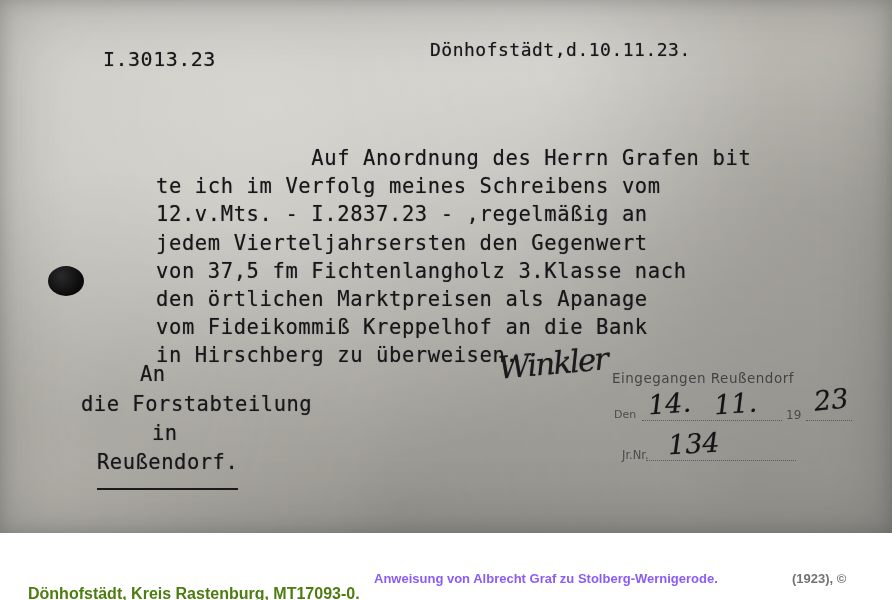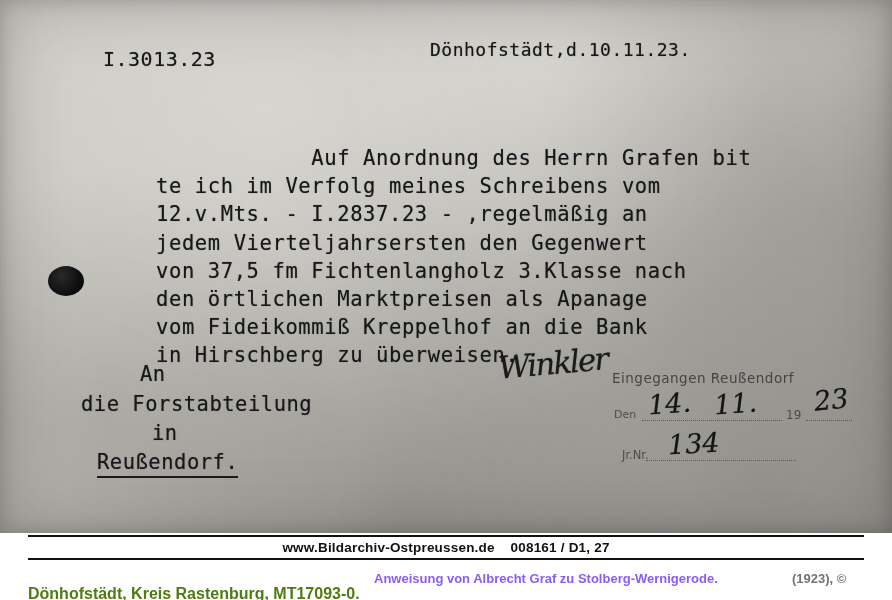--- a/index.html
+++ b/index.html
@@ -109,21 +109,21 @@
   #addr-in {
     left: 152px;
     top: 421px;
     font-size: 20.5px;
   }
   #addr-place {
     left: 97px;
     top: 450px;
     font-size: 20.5px;
     border-bottom: 2px solid #1b1b1e;
-    padding-bottom: 2px;
+    padding-bottom: 14px;
   }
 
   
   #punch-hole {
     position: absolute;
     left: 48px;
     top: 266px;
     width: 36px;
     height: 30px;
     border-radius: 50%;
@@ -312,25 +312,20 @@
       <div class="dotline" style="left:40px; top:90px; width:150px;"></div>
 
       <div class="hw" id="hw-day">14.</div>
       <div class="hw" id="hw-mon">11.</div>
       <div class="hw" id="hw-year">23</div>
       <div class="hw" id="hw-num">134</div>
     </div>
 
   </div>
 
-  <div id="caption-bar">
-    <div class="rule" id="rule-top"></div>
-    <div id="archive-line">www.Bildarchiv-Ostpreussen.de    008161 / D1, 27</div>
-    <div class="rule" id="rule-bottom"></div>
-  </div>
 
   <div id="footer">
     <div class="f-left">Dönhofstädt, Kreis Rastenburg, MT17093-0.</div>
     <div class="f-mid">Anweisung von Albrecht Graf zu Stolberg-Wernigerode.</div>
     <div class="f-right">(1923), ©</div>
   </div>
 
 </div>
 
 </body></html>

